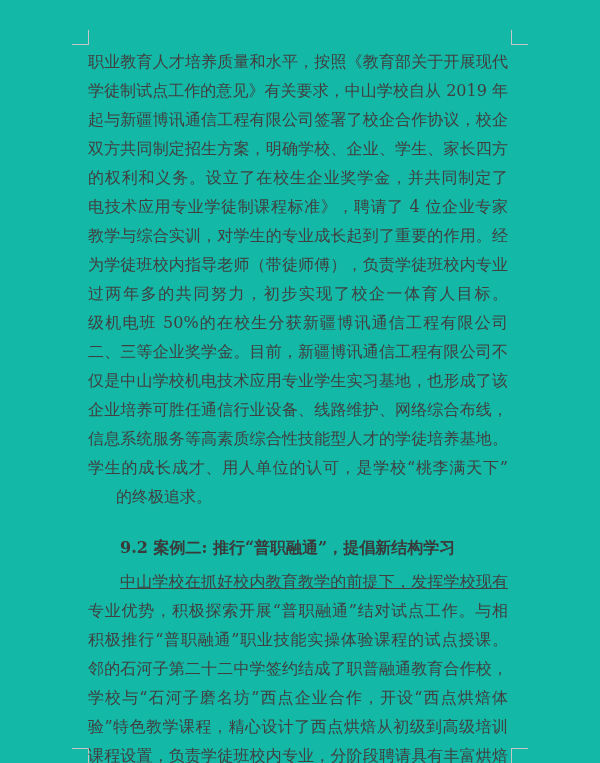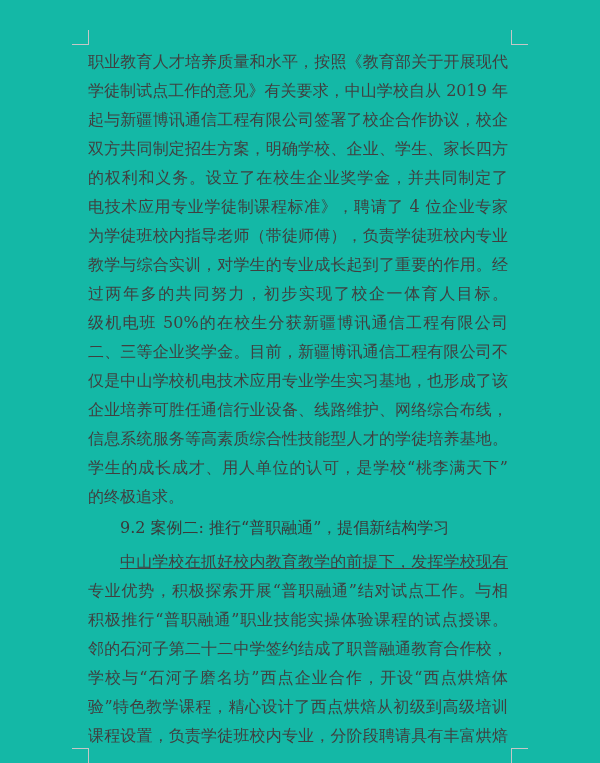--- a/index.html
+++ b/index.html
@@ -35,30 +35,31 @@
   }
   .line {
     height: 29px;
     text-align: justify;
     text-align-last: justify;
     text-justify: inter-character;
     overflow: hidden;
   }
   .line-end {
     text-align-last: left;
+    margin-left: 28px;
   }
   .indent {
     padding-left: 32px;
     text-decoration: underline;
   }
   .heading {
     height: 29px;
-    margin: 2px 0 5px 0;
+    margin: 22px 0 5px 0;
     padding-left: 32px;
-    font-weight: normal;
+    font-weight: bold;
     color: #3a3a3a;
     text-align: left;
   }
 </style>
 </head>
 <body>
 
 <div class="page">
 
   <div class="crop-mark crop-tl"></div>
@@ -66,22 +67,22 @@
   <div class="crop-mark crop-bl"></div>
   <div class="crop-mark crop-br"></div>
 
   <div class="content">
     <div class="line">职业教育人才培养质量和水平，按照《教育部关于开展现代</div>
     <div class="line">学徒制试点工作的意见》有关要求，中山学校自从 2019 年</div>
     <div class="line">起与新疆博讯通信工程有限公司签署了校企合作协议，校企</div>
     <div class="line">双方共同制定招生方案，明确学校、企业、学生、家长四方</div>
     <div class="line">的权利和义务。设立了在校生企业奖学金，并共同制定了《机</div>
     <div class="line">电技术应用专业学徒制课程标准》，聘请了 4 位企业专家作</div>
+    <div class="line">教学与综合实训，对学生的专业成长起到了重要的作用。经</div>
     <div class="line">为学徒班校内指导老师（带徒师傅），负责学徒班校内专业</div>
-    <div class="line">教学与综合实训，对学生的专业成长起到了重要的作用。经</div>
     <div class="line">过两年多的共同努力，初步实现了校企一体育人目标。2020</div>
     <div class="line">级机电班 50%的在校生分获新疆博讯通信工程有限公司一、</div>
     <div class="line">二、三等企业奖学金。目前，新疆博讯通信工程有限公司不</div>
     <div class="line">仅是中山学校机电技术应用专业学生实习基地，也形成了该</div>
     <div class="line">企业培养可胜任通信行业设备、线路维护、网络综合布线，</div>
     <div class="line">信息系统服务等高素质综合性技能型人才的学徒培养基地。</div>
     <div class="line">学生的成长成才、用人单位的认可，是学校“桃李满天下”</div>
     <div class="line line-end">的终极追求。</div>
 
     <div class="heading">9.2 案例二: 推行“普职融通”，提倡新结构学习</div>

